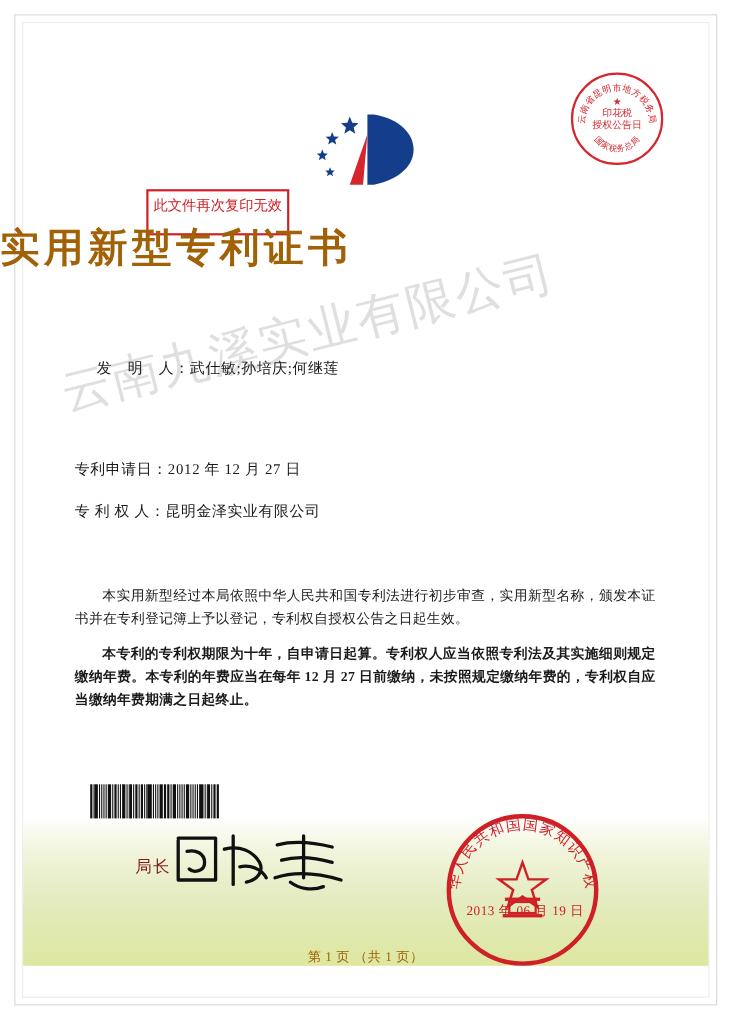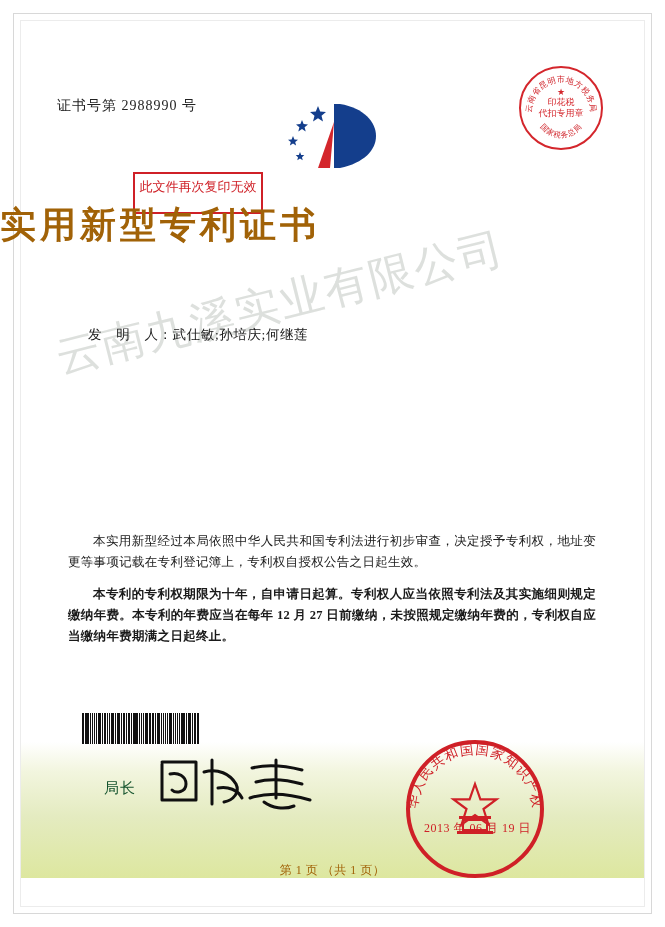--- a/index.html
+++ b/index.html
@@ -204,25 +204,25 @@
   }
   .barcode i {
     display: block;
     background: #111;
     margin-right: 1px;
   }
 
   
   .director-label {
     position: absolute;
-    left: 104px;
+    left: 123px;
     top: 779px;
     font-size: 15px;
     letter-spacing: 1px;
-    color: #14532d;
+    color: #7f1d1d;
   }
   .signature {
     position: absolute;
     left: 152px;
     top: 752px;
     width: 175px;
     height: 62px;
   }
 
   
@@ -261,21 +261,20 @@
 </head>
 <body>
 
 <div class="page">
 
   <div class="outer-border"></div>
   <div class="inner-border"></div>
 
   <div class="watermark">云南九溪实业有限公司</div>
 
-  <div class="cert-number">证书号第 2988990 号</div>
 
   <div class="logo">
     <svg width="110" height="72" viewBox="0 0 110 72">
       <path d="M62 4 L62 68 L56 68 L56 4 Z" fill="#143e8c"></path>
       <path d="M62 4 C86 8 98 22 98 36 C98 50 86 63 62 68 Z" fill="#143e8c"></path>
       <path d="M56 22 L52 68 L40 68 Z" fill="#d4262c"></path>
       <g fill="#143e8c">
         <polygon points="40,6 42.2,11.5 48,12 43.5,15.8 45,21.5 40,18.3 35,21.5 36.5,15.8 32,12 37.8,11.5"></polygon>
         <polygon points="24,20 25.6,24 30,24.4 26.6,27.2 27.7,31.4 24,29 20.3,31.4 21.4,27.2 18,24.4 22.4,24"></polygon>
         <polygon points="15,36 16.4,39.4 20,39.7 17.2,42.1 18.1,45.6 15,43.6 11.9,45.6 12.8,42.1 10,39.7 13.6,39.4"></polygon>
@@ -293,33 +292,39 @@
       <text font-family="Liberation Serif, serif" font-size="8.5" fill="#cf2027" letter-spacing="0.5">
         <textPath href="#arcTop" startOffset="50%" text-anchor="middle">云南省昆明市地方税务局</textPath>
       </text>
       <text font-family="Liberation Serif, serif" font-size="8" fill="#cf2027" letter-spacing="0.5">
         <textPath href="#arcBot" startOffset="50%" text-anchor="middle">国家税务总局</textPath>
       </text>
     </svg>
     <div class="st-star">★</div>
     <div class="st-center">
       <div>印花税</div>
-      <div>代扣专用章</div>
+      <div>授权公告日</div>
     </div>
   </div>
 
   <div class="invalid-stamp">此文件再次复印无效</div>
 
   <div class="main-title">实用新型专利证书</div>
 
   <div class="field f-inv">
     <span class="lbl">发　明　人：</span><span class="val">武仕敏;孙培庆;何继莲</span>
   </div>
-
-  <div class="para p1">本实用新型经过本局依照中华人民共和国专利法进行初步审查，决定授予专利权，地址变更等事项记载在专利登记簿上，专利权自授权公告之日起生效。</div>
+  <div class="field f-app">
+    <span class="lbl">专利申请日：</span><span class="val">2012 年 12 月 27 日</span>
+  </div>
+  <div class="field f-owner">
+    <span class="lbl">专 利 权 人：</span><span class="val">昆明金泽实业有限公司</span>
+  </div>
+
+  <div class="para p1">本实用新型经过本局依照中华人民共和国专利法进行初步审查，实用新型名称，颁发本证书并在专利登记簿上予以登记，专利权自授权公告之日起生效。</div>
   <div class="para p2">本专利的专利权期限为十年，自申请日起算。专利权人应当依照专利法及其实施细则规定缴纳年费。本专利的年费应当在每年 12 月 27 日前缴纳，未按照规定缴纳年费的，专利权自应当缴纳年费期满之日起终止。</div>
 
   <div class="green-curve">
     <svg width="623" height="60" viewBox="0 0 623 60" preserveAspectRatio="none">
       <path d="M0,46 C120,6 260,54 360,30 C450,8 540,34 623,22 L623,60 L0,60 Z" fill="#eef2dd"></path>
     </svg>
   </div>
   <div class="green-band"></div>
 
   <div class="barcode">

